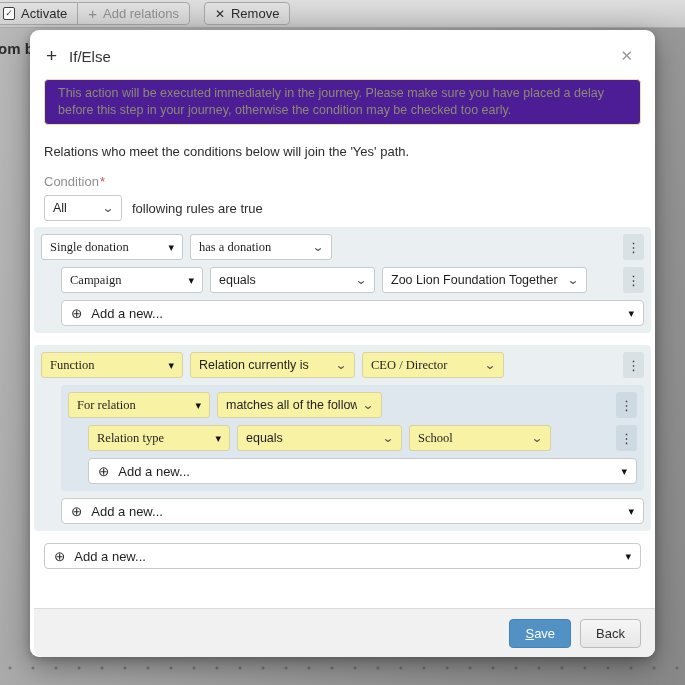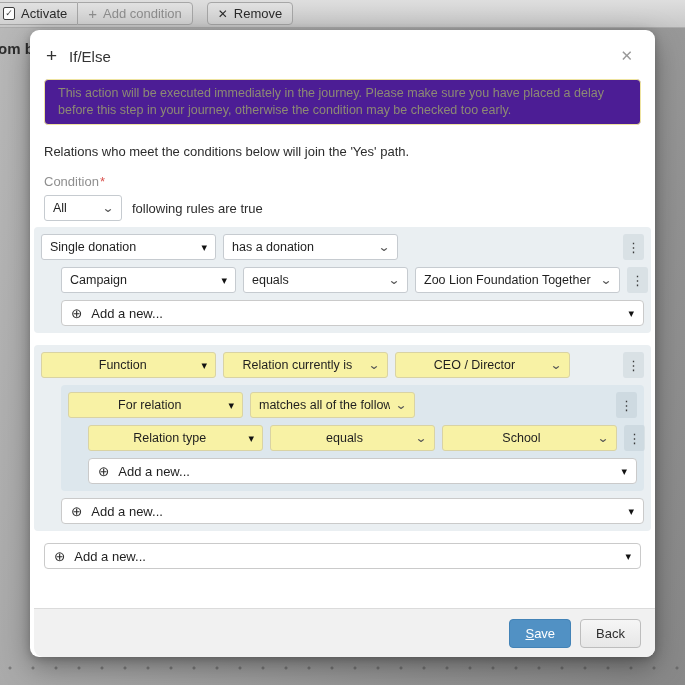--- a/index.html
+++ b/index.html
@@ -77,22 +77,22 @@
   
   .sel {
     height:26px; background:#fff; border:1px solid #c6cbd0; border-radius:3px;
     display:flex; align-items:center; padding:0 8px;
     font-size:12.5px; color:#1f1f1f; cursor:pointer; flex:none;
   }
   .sel .lbl { white-space:nowrap; overflow:hidden; flex:1; }
   .cv { margin-left:6px; flex:none; }
   .cv.bold { font-size:11px; color:#111; }
   .cv.thin { font-size:12px; color:#555; transform:scaleX(1.25); }
-  .sel.yellow { background:#f8f2a5; border-color:#d9d3a4;text-align:center; }
-  .w175 { width:175px; } .w165 { width:165px; } .w205 { width:205px; } .w90 { width:78px; }
+  .sel.yellow { background:#f8f2a5; border-color:#d9d3a4; }
+  .w175 { width:142px;font-family:Liberation Serif, serif; } .w165 { width:165px; } .w205 { width:205px; } .w90 { width:78px; }
 
   
   .group {
     margin:6px 4px 0; background:#eaeff2; border-radius:4px; padding:7px;
   }
   .group.second { margin-top:12px; }
   .subgroup { margin:7px 0 0 20px; background:#dde7ed; border-radius:4px; padding:7px; }
   .rule-row { display:flex; align-items:flex-start; gap:7px; }
   .rule-row + .rule-row, .rule-row + .subgroup, .subgroup + .rule-row { margin-top:7px; }
   .ind1 { margin-left:20px; }
@@ -132,21 +132,21 @@
 <div class="bg-heading">om b</div>
 
 <div class="toolbar">
   <div class="tb-seg">
     <div class="tb-btn first">
       <span class="check-icon">✓</span>
       <span>Activate</span>
     </div>
     <div class="tb-btn mid disabled">
       <span class="tb-plus">+</span>
-      <span>Add condition</span>
+      <span>Add relations</span>
     </div>
   </div>
   <div class="tb-btn lone">
     <span class="tb-x">✕</span>
     <span>Remove</span>
   </div>
 </div>
 
 <div class="modal">
 

